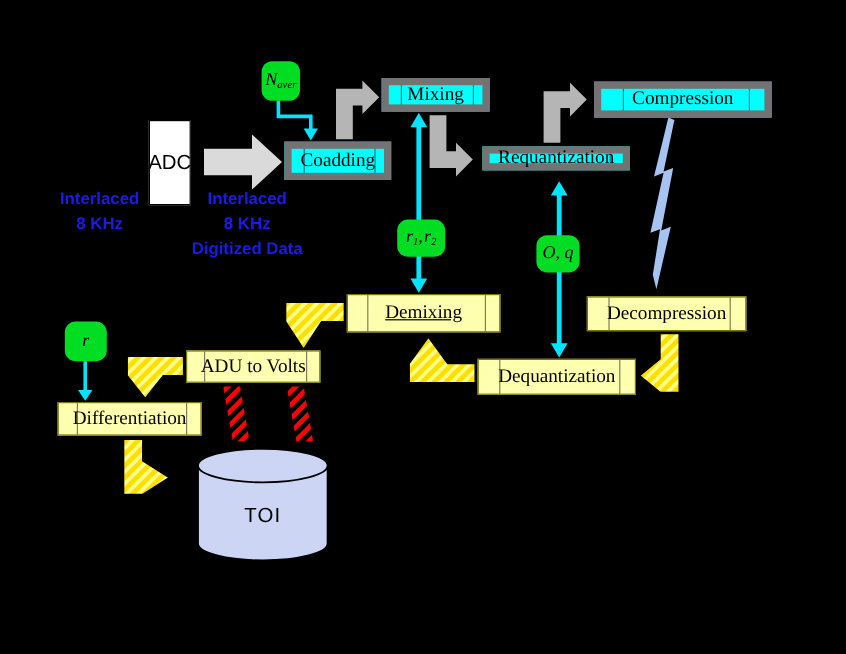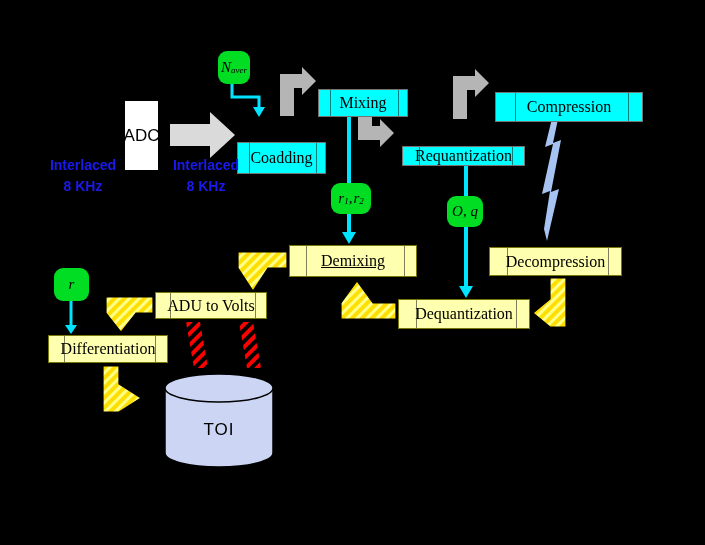--- a/index.html
+++ b/index.html
@@ -18,21 +18,21 @@
   .nodes{z-index:2;width:0;height:0;}
   .node{
     position:absolute;display:flex;align-items:center;justify-content:center;
     font-size:16px;color:#000;box-sizing:border-box;
   }
   .node::before,.node::after{
     content:"";position:absolute;top:0;bottom:0;width:1px;background:rgba(0,0,0,0.5);
   }
   .node::before{left:13%;}
   .node::after{right:9%;}
-  .cyan{background:var(--process-box);border:1px solid #737373;margin-top:24px;}
+  .cyan{background:var(--process-box);border:6px solid #737373;}
   .yellow{background:var(--ground-box);border:1px solid #77770a;}
   .white-box{
     position:absolute;background:#ffffff;border:1px solid #000;color:#000;
     display:flex;align-items:center;justify-content:center;
     font-family:"Liberation Sans",sans-serif;font-size:17px;box-sizing:border-box;
   }
   .param{
     position:absolute;background:var(--param-box);border-radius:9px;
     display:flex;align-items:center;justify-content:center;
     color:#000;font-style:italic;font-size:15px;box-sizing:border-box;
@@ -183,18 +183,19 @@
     </div>
 
     <div class="blue-label" style="left:26px;top:155px;width:114px;">
       <span>Interlaced</span>
       <span>8 KHz</span>
     </div>
 
     <div class="blue-label" style="left:146px;top:155px;width:120px;">
       <span>Interlaced</span>
       <span>8 KHz</span>
+      <span>Digitized Data</span>
     </div>
 
     <div class="toi-label" style="left:189px;top:420px;width:60px;">TOI</div>
 
   </div>
 </div>
 
 </body></html>

